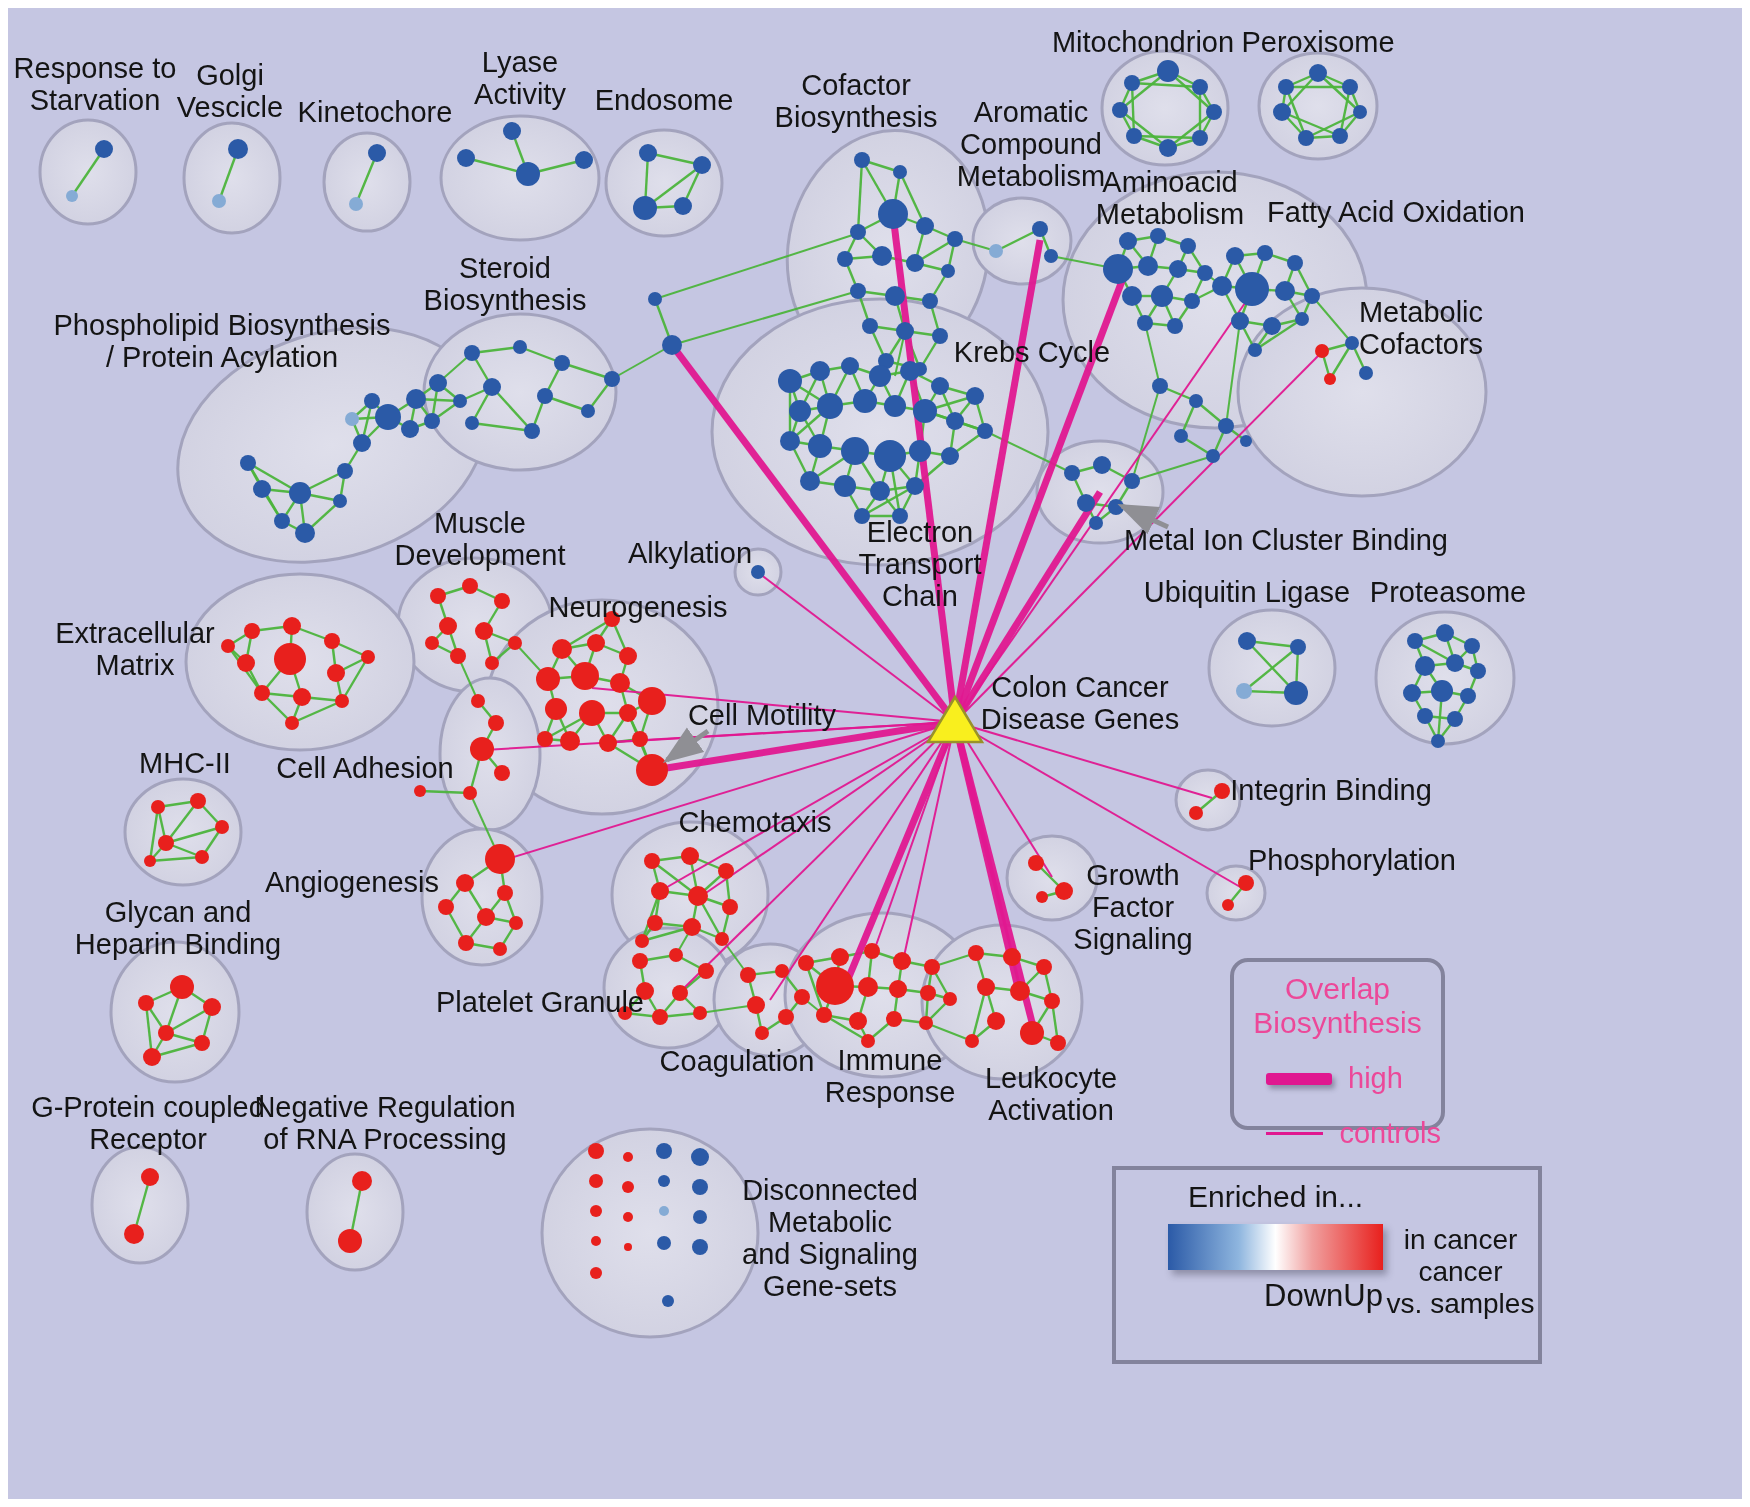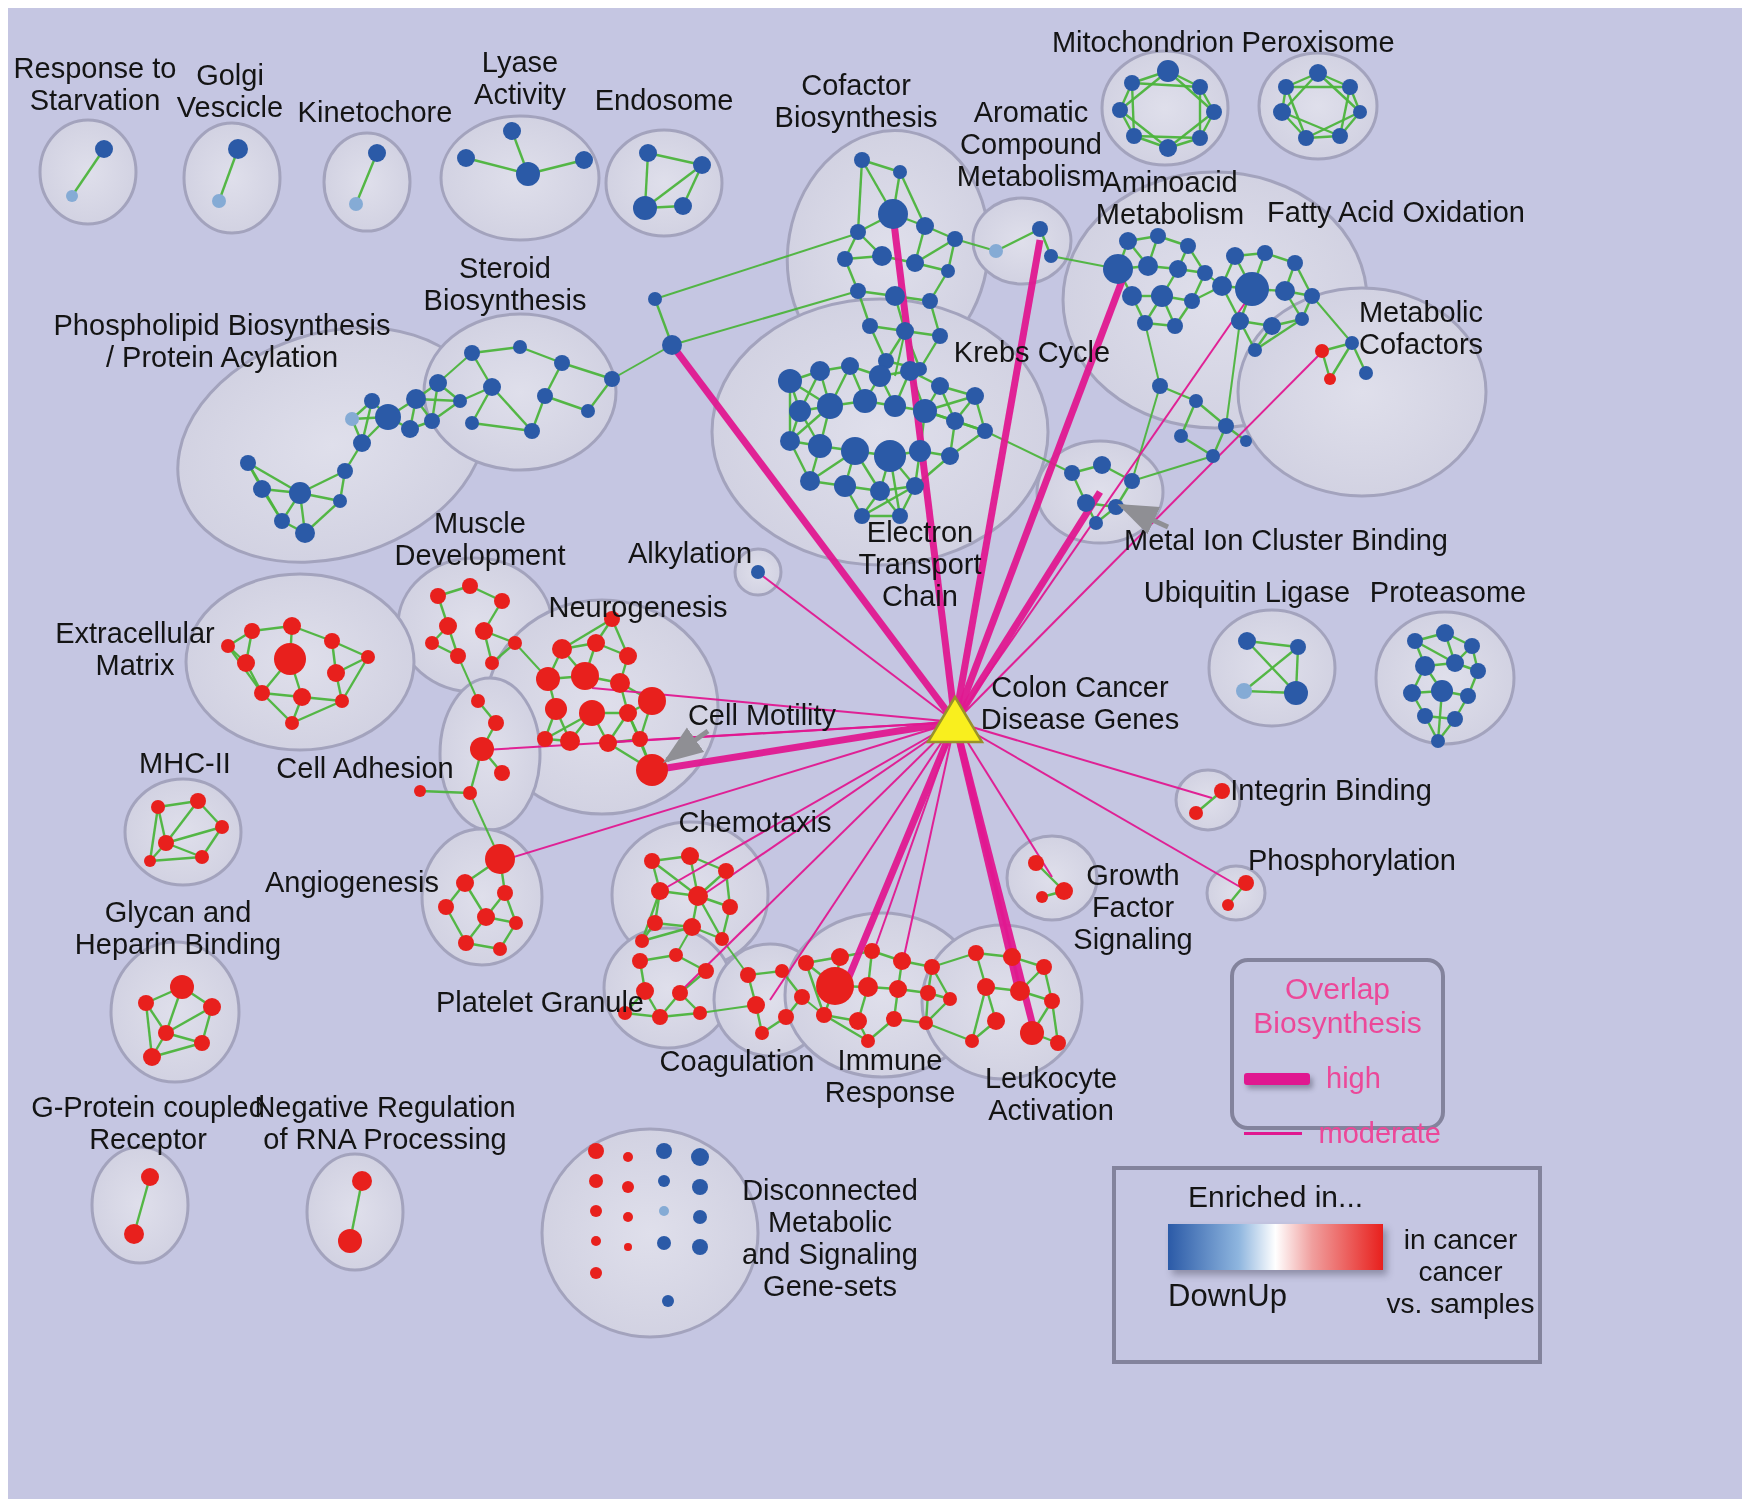--- a/index.html
+++ b/index.html
@@ -4,31 +4,31 @@
 <style>
   html,body{margin:0;padding:0;background:#ffffff;}
   #figure{position:relative;width:1750px;height:1507px;background:#ffffff;overflow:hidden;
           font-family:"Liberation Sans",sans-serif;}
   #map{position:absolute;left:0;top:0;}
   svg text{font-family:"Liberation Sans",sans-serif;fill:#141414;}
   
   .legend-overlap{position:absolute;left:1230px;top:958px;width:215px;height:172px;
     border:4px solid #83839c;border-radius:18px;box-sizing:border-box;color:#ec4899;}
   .lo-title{font-size:30px;line-height:34px;text-align:center;margin-top:10px;}
-  .lo-row{display:flex;align-items:center;gap:16px;padding-left:10px;margin-top:22px;font-size:29px;}
+  .lo-row{display:flex;align-items:center;gap:16px;padding-left:32px;margin-top:22px;font-size:29px;}
   .line-high{display:inline-block;width:66px;height:12px;border-radius:3px;
     box-shadow:3px 4px 5px rgba(40,40,60,0.35);}
   .line-moderate{display:inline-block;width:66px;height:3px;}
   
   .legend-enriched{position:absolute;left:1112px;top:1166px;width:430px;height:198px;
     border:4px solid #83839c;box-sizing:border-box;display:flex;color:#141414;}
   .le-left{width:215px;margin-left:52px;display:flex;flex-direction:column;}
   .le-title{font-size:30px;text-align:center;margin-top:10px;}
   .le-bar{height:46px;margin-top:10px;box-shadow:4px 5px 7px rgba(40,40,60,0.35);}
-  .le-ends{display:flex;justify-content:flex-start;font-size:31px;margin-top:8px;}
+  .le-ends{display:flex;justify-content:flex-end;font-size:31px;margin-top:8px;}
   .le-right{flex:1;display:flex;flex-direction:column;justify-content:center;align-items:center;
     font-size:28px;line-height:32px;text-align:center;padding-top:13px;}
 </style>
 </head>
 <body>
 
 <div id="figure">
   <svg id="map" width="1750" height="1507" viewBox="0 0 1750 1507">
       <defs>
         <radialGradient id="cellGrad">
@@ -917,21 +917,21 @@
     <div class="lo-title">
       <div>Overlap</div>
       <div>Biosynthesis</div>
     </div>
     <div class="lo-row">
       <span class="line-high" style="background: rgb(224, 24, 144);"></span>
       <span>high</span>
     </div>
     <div class="lo-row">
       <span class="line-moderate" style="background: rgb(224, 24, 144);"></span>
-      <span>moderate</span>
+      <span>controls</span>
     </div>
   </div>
 
   <div class="legend-enriched" style="border-color: rgb(131, 131, 156);">
     <div class="le-left">
       <div class="le-title">Enriched in...</div>
       <div class="le-bar" style="background: linear-gradient(to right, rgb(43, 90, 167), rgb(143, 182, 223) 33%, rgb(255, 255, 255) 50%, rgb(240, 159, 158) 67%, rgb(232, 32, 29));"></div>
       <div class="le-ends">
         <span>Down</span>
         <span>Up</span>

